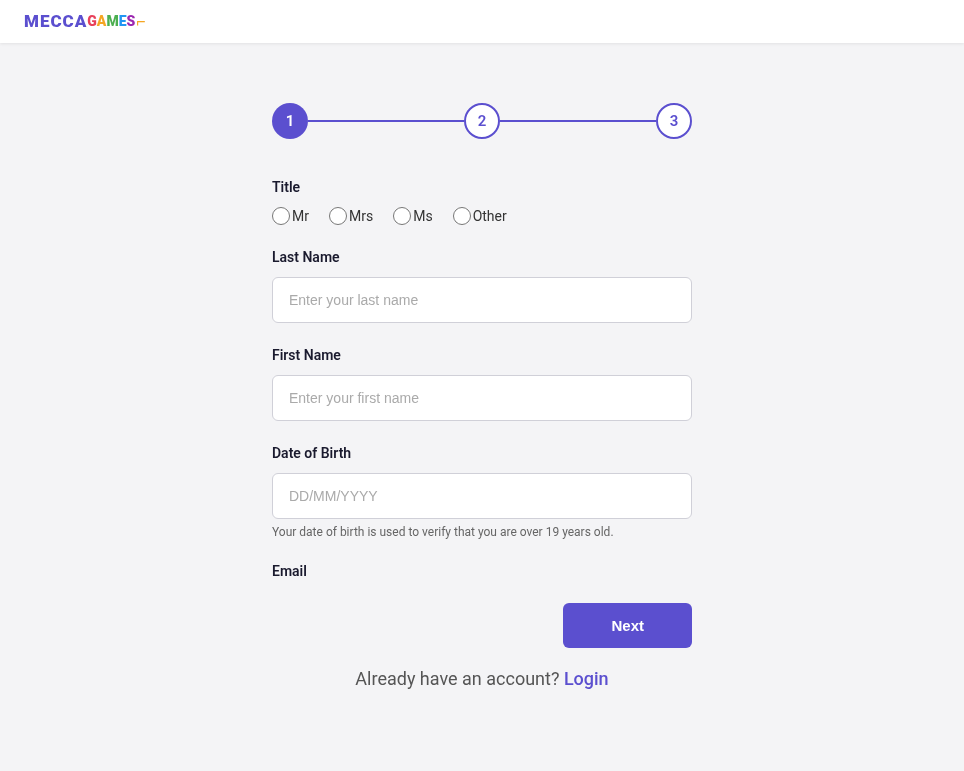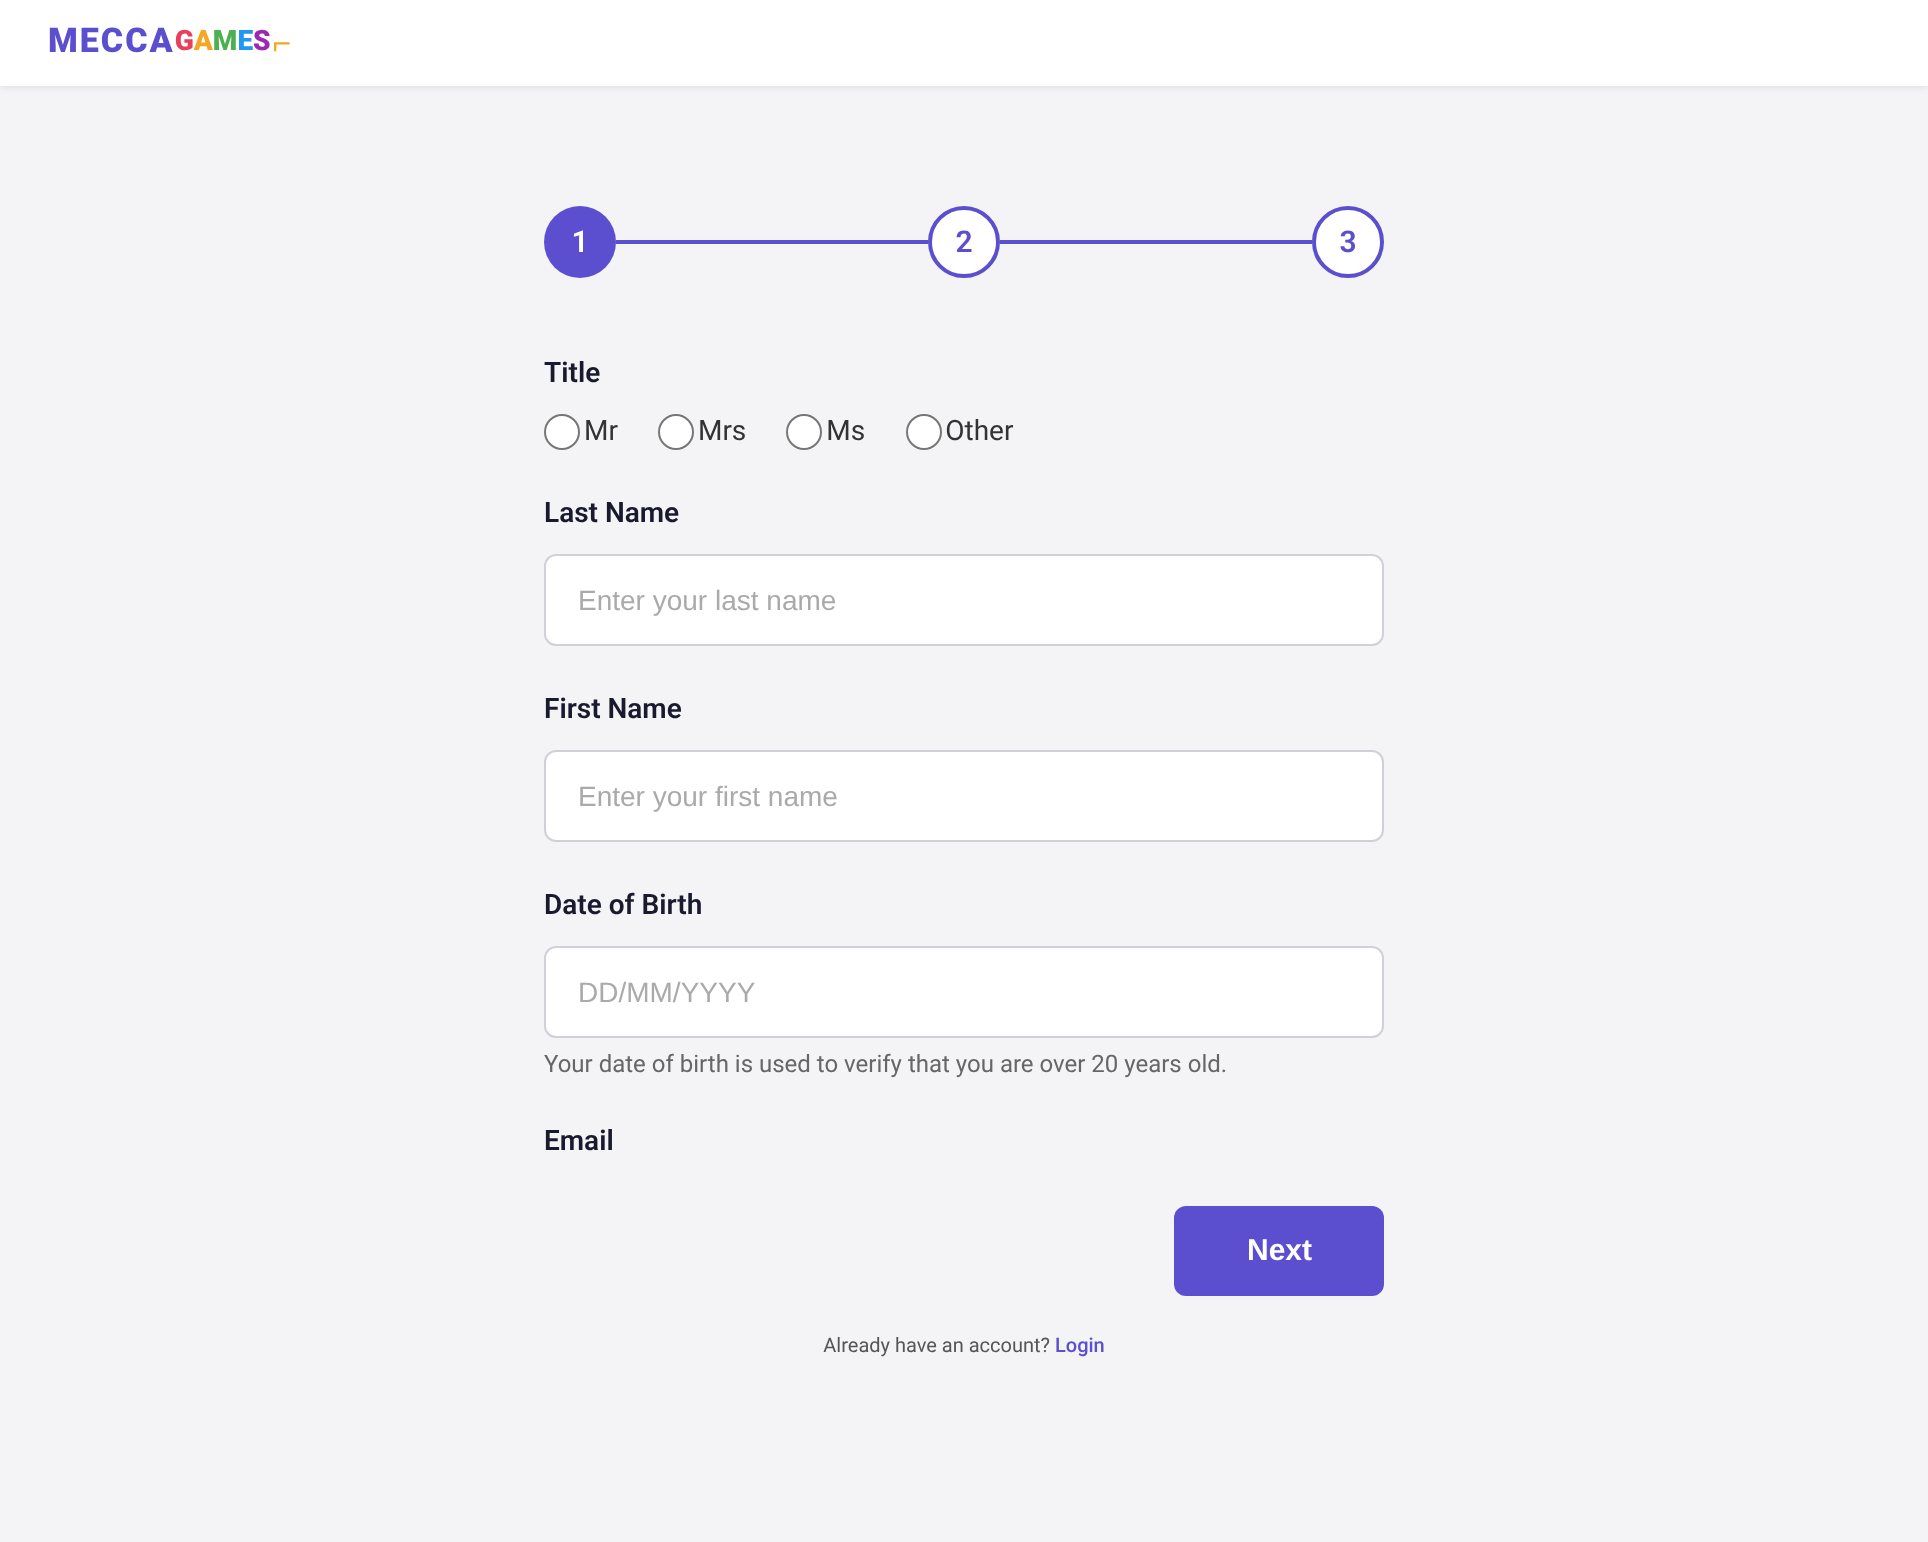--- a/index.html
+++ b/index.html
@@ -140,30 +140,30 @@
       display: flex;
       justify-content: flex-end;
       margin-bottom: 20px;
     }
 
     .next-button {
       background-color: #5b4fcf;
       color: #ffffff;
       border: none;
       border-radius: 6px;
-      padding: 14px 36px;
+      padding: 14px 48px;
       font-size: 15px;
       font-weight: 600;
       cursor: pointer;
       transition: background-color 0.2s;
     }
 
     .login-row {
       text-align: center;
-      font-size: 10px;
+      font-size: 18px;
       color: #555;
     }
 
     .login-link {
       color: #5b4fcf;
       text-decoration: none;
       font-weight: 500;
     }
   </style>
 </head>
@@ -230,21 +230,21 @@
     </div>
 
     <div class="field-group">
       <span class="field-label">First Name</span>
       <input type="text" class="text-input" placeholder="Enter your first name" style="">
     </div>
 
     <div class="field-group">
       <span class="field-label">Date of Birth</span>
       <input type="text" class="text-input" placeholder="DD/MM/YYYY" style="">
-      <p class="field-hint">Your date of birth is used to verify that you are over 20 years old.</p>
+      <p class="field-hint">Your date of birth is used to verify that you are over 19 years old.</p>
     </div>
 
     <div class="field-group">
       <span class="field-label">Email</span>
     </div>
 
     <div class="button-row">
       <button class="next-button">Next</button>
     </div>
 

